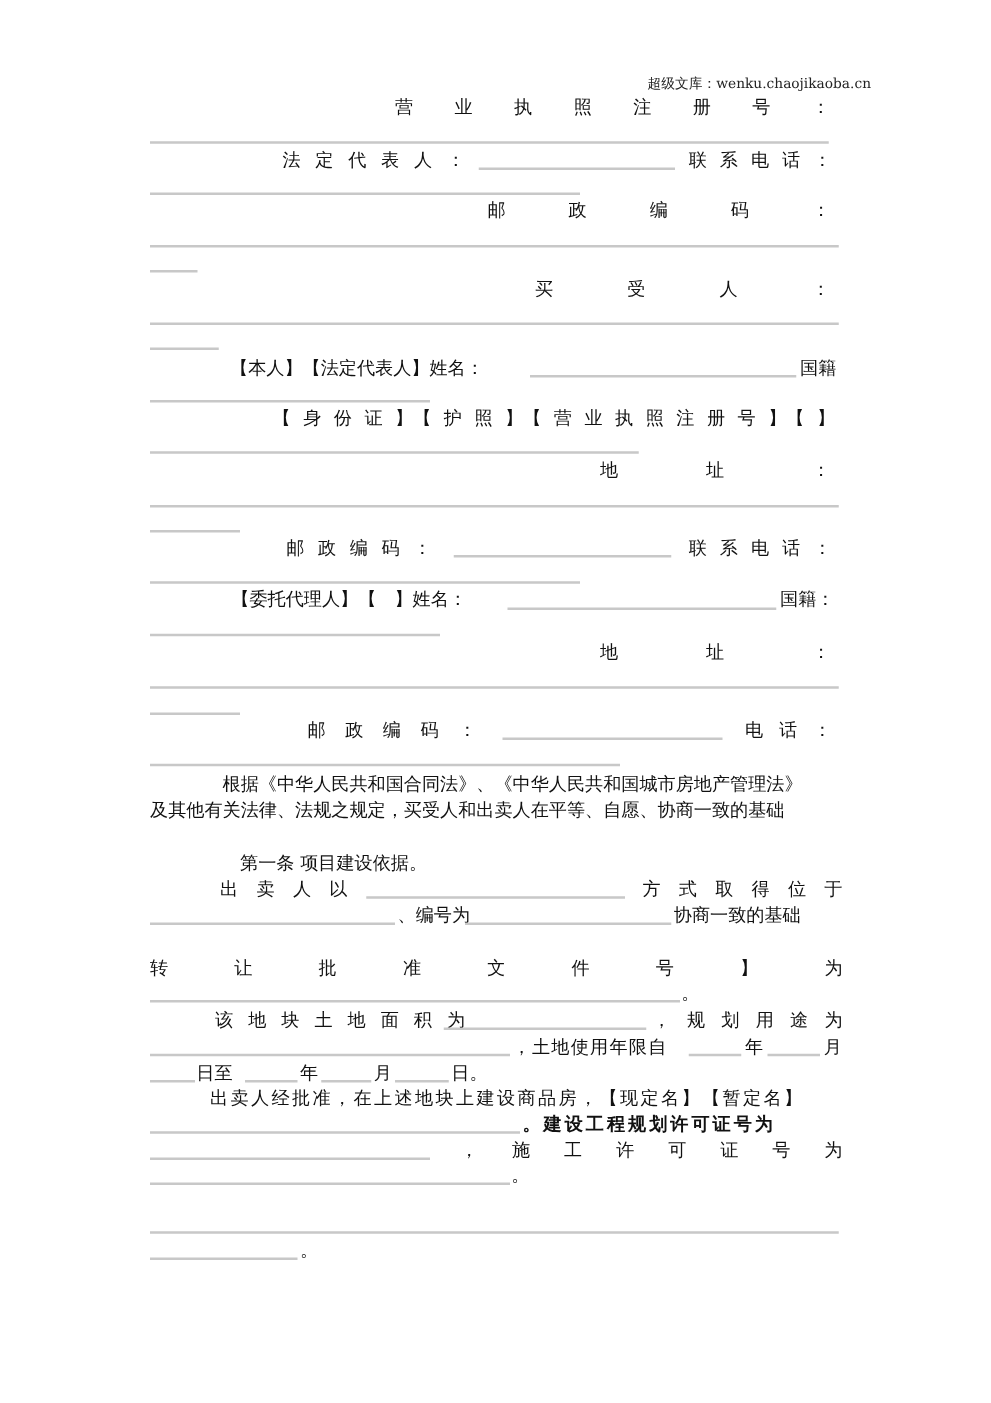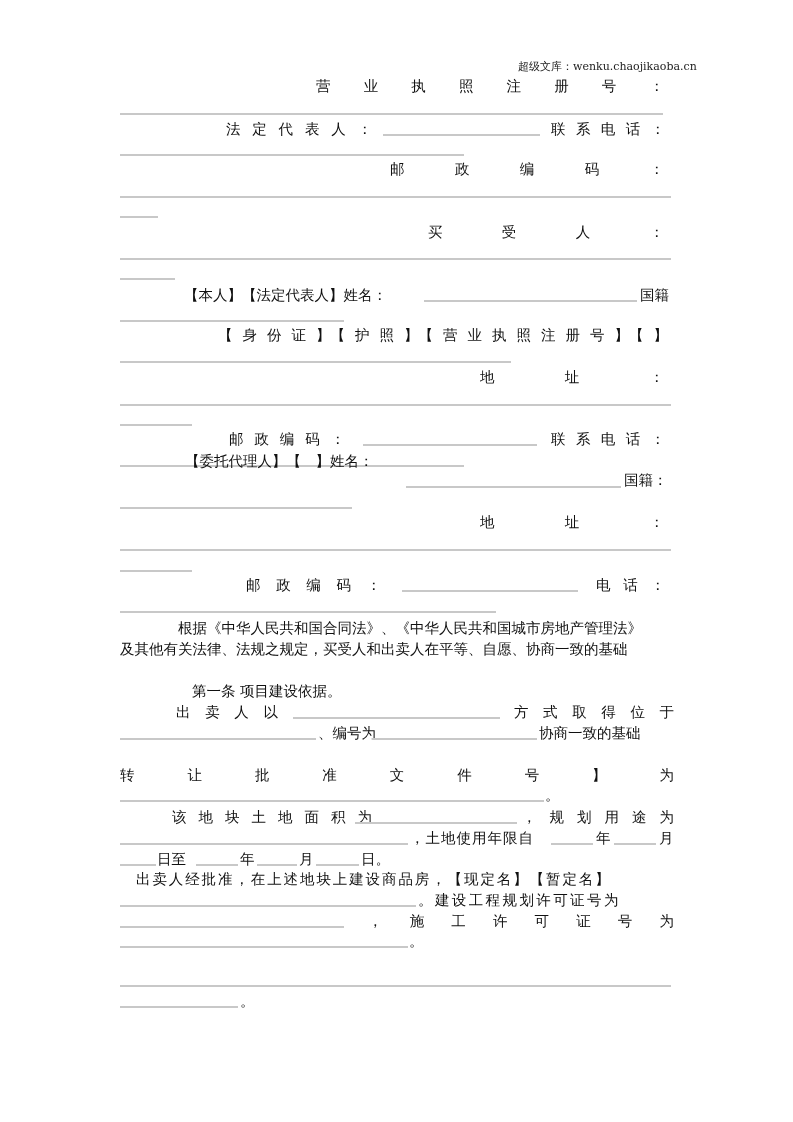--- a/index.html
+++ b/index.html
@@ -113,21 +113,21 @@
   <div class="rule" style="left:363px; top:444px; width:174px;"></div>
   <div class="abs t spread" style="left:551px; top:430px; width:114px;">
     <span>联</span>
     <span>系</span>
     <span>电</span>
     <span>话</span>
     <span>：</span>
   </div>
   <div class="rule" style="left:120px; top:465px; width:344px;"></div>
 
-  <div class="abs t" style="left:185px; top:452px;text-align:right;">【委托代理人】【　】姓名：</div>
+  <div class="abs t" style="left:185px; top:471px;text-align:right;">【委托代理人】【　】姓名：</div>
   <div class="rule" style="left:406px; top:486px; width:215px;"></div>
   <div class="abs t" style="left:624px; top:471px;">国籍：</div>
   <div class="rule" style="left:120px; top:507px; width:232px;"></div>
 
   <div class="abs t spread" style="left:480px; top:513px; width:184px;">
     <span>地</span>
     <span>址</span>
     <span>：</span>
   </div>
   <div class="rule" style="left:120px; top:549px; width:551px;"></div>
@@ -217,23 +217,23 @@
 
   <div class="rule" style="left:120px; top:864px; width:36px;"></div>
   <div class="abs t" style="left:157px; top:850px;font-family:Liberation Serif, serif;">日至</div>
   <div class="rule" style="left:196px; top:864px; width:42px;"></div>
   <div class="abs t" style="left:240px; top:850px;">年</div>
   <div class="rule" style="left:257px; top:864px; width:40px;"></div>
   <div class="abs t" style="left:299px; top:850px;">月</div>
   <div class="rule" style="left:316px; top:864px; width:43px;"></div>
   <div class="abs t" style="left:361px; top:850px;">日。</div>
 
-  <div class="abs t" style="left:136px; top:870px; letter-spacing:1.9px;">出卖人经批准，在上述地块上建设商品房，【现定名】【暂定名】</div>
+  <div class="abs t" style="left:168px; top:870px; letter-spacing:1.9px;">出卖人经批准，在上述地块上建设商品房，【现定名】【暂定名】</div>
   <div class="rule" style="left:120px; top:905px; width:296px;"></div>
-  <div class="abs t" style="left:418px; top:891px; letter-spacing:2.4px;">。建设工程规划许可证号为</div>
+  <div class="abs t" style="left:418px; top:891px; letter-spacing:2.4px;font-weight:bold;">。建设工程规划许可证号为</div>
 
   <div class="rule" style="left:120px; top:926px; width:224px;"></div>
   <div class="abs t spread" style="left:368px; top:912px; width:306px;">
     <span>，</span>
     <span>施</span>
     <span>工</span>
     <span>许</span>
     <span>可</span>
     <span>证</span>
     <span>号</span>

